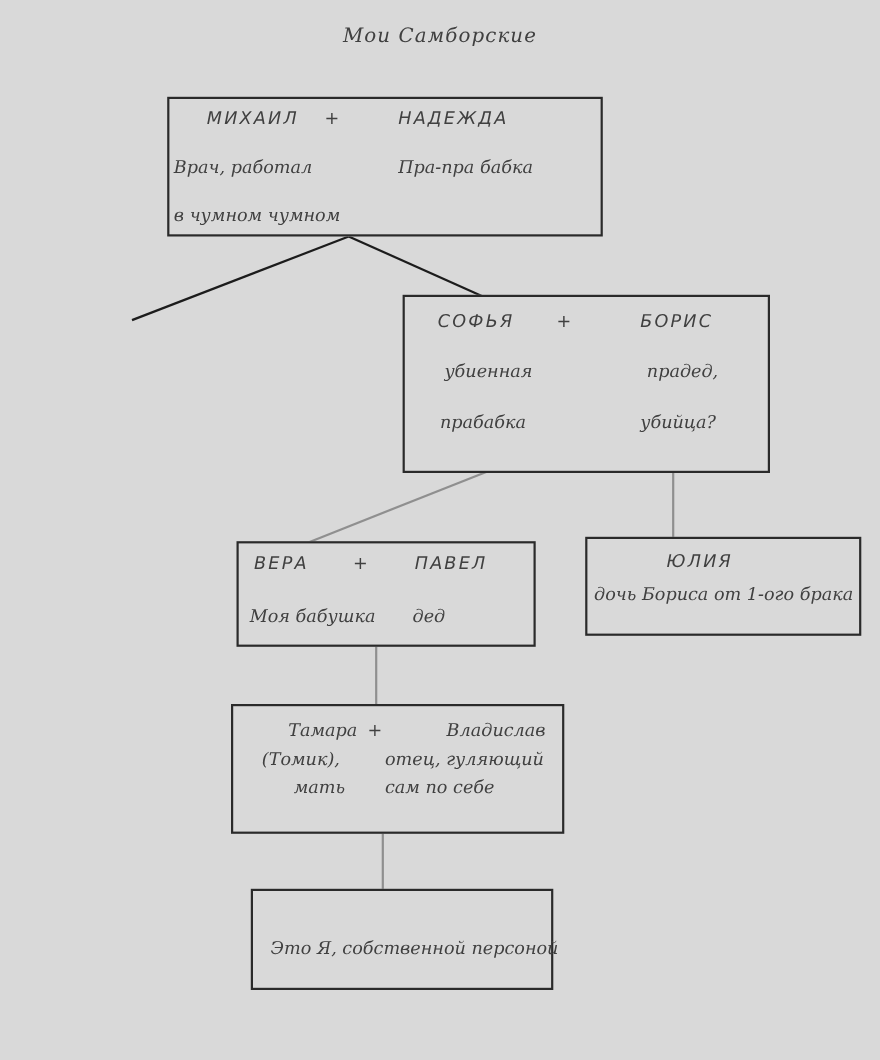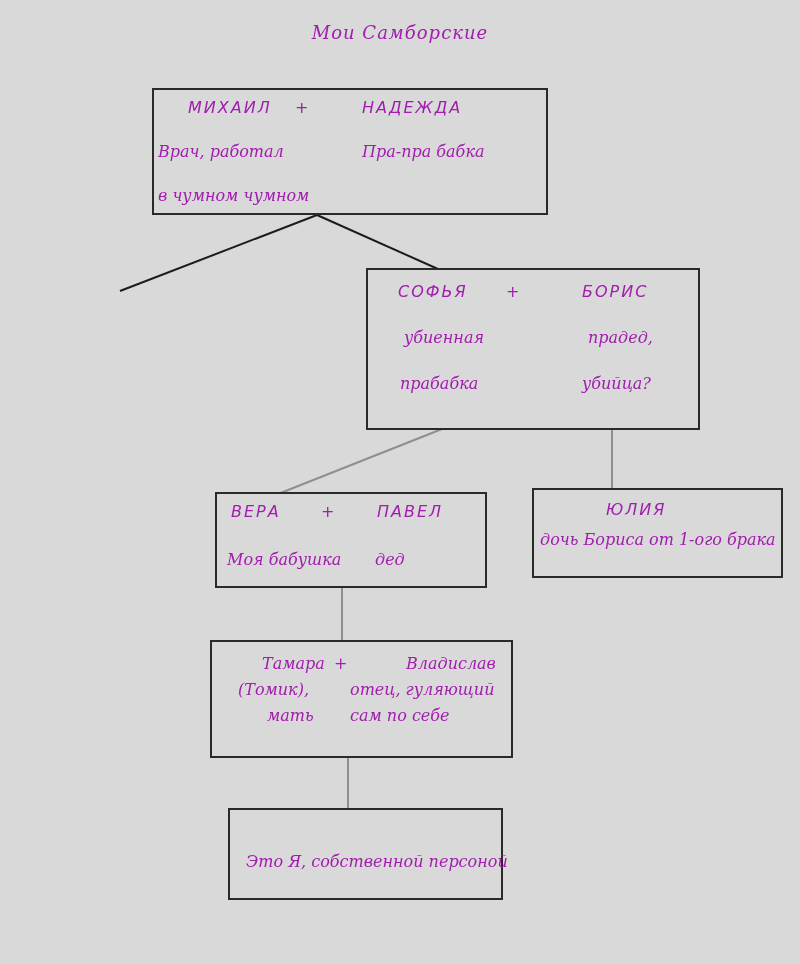--- a/index.html
+++ b/index.html
@@ -5,21 +5,21 @@
   html, body {
     margin: 0;
     padding: 0;
     background: #d9d9d9;
   }
   .canvas {
     position: relative;
     width: 800px;
     height: 964px;
     background: #d9d9d9;
-    color: #a21caf;
+    color: #404040;
     font-family: "DejaVu Serif", serif;
     overflow: hidden;
   }
   .title {
     position: absolute;
     top: 22px;
     left: 0;
     width: 100%;
     text-align: center;
     font-style: italic;

